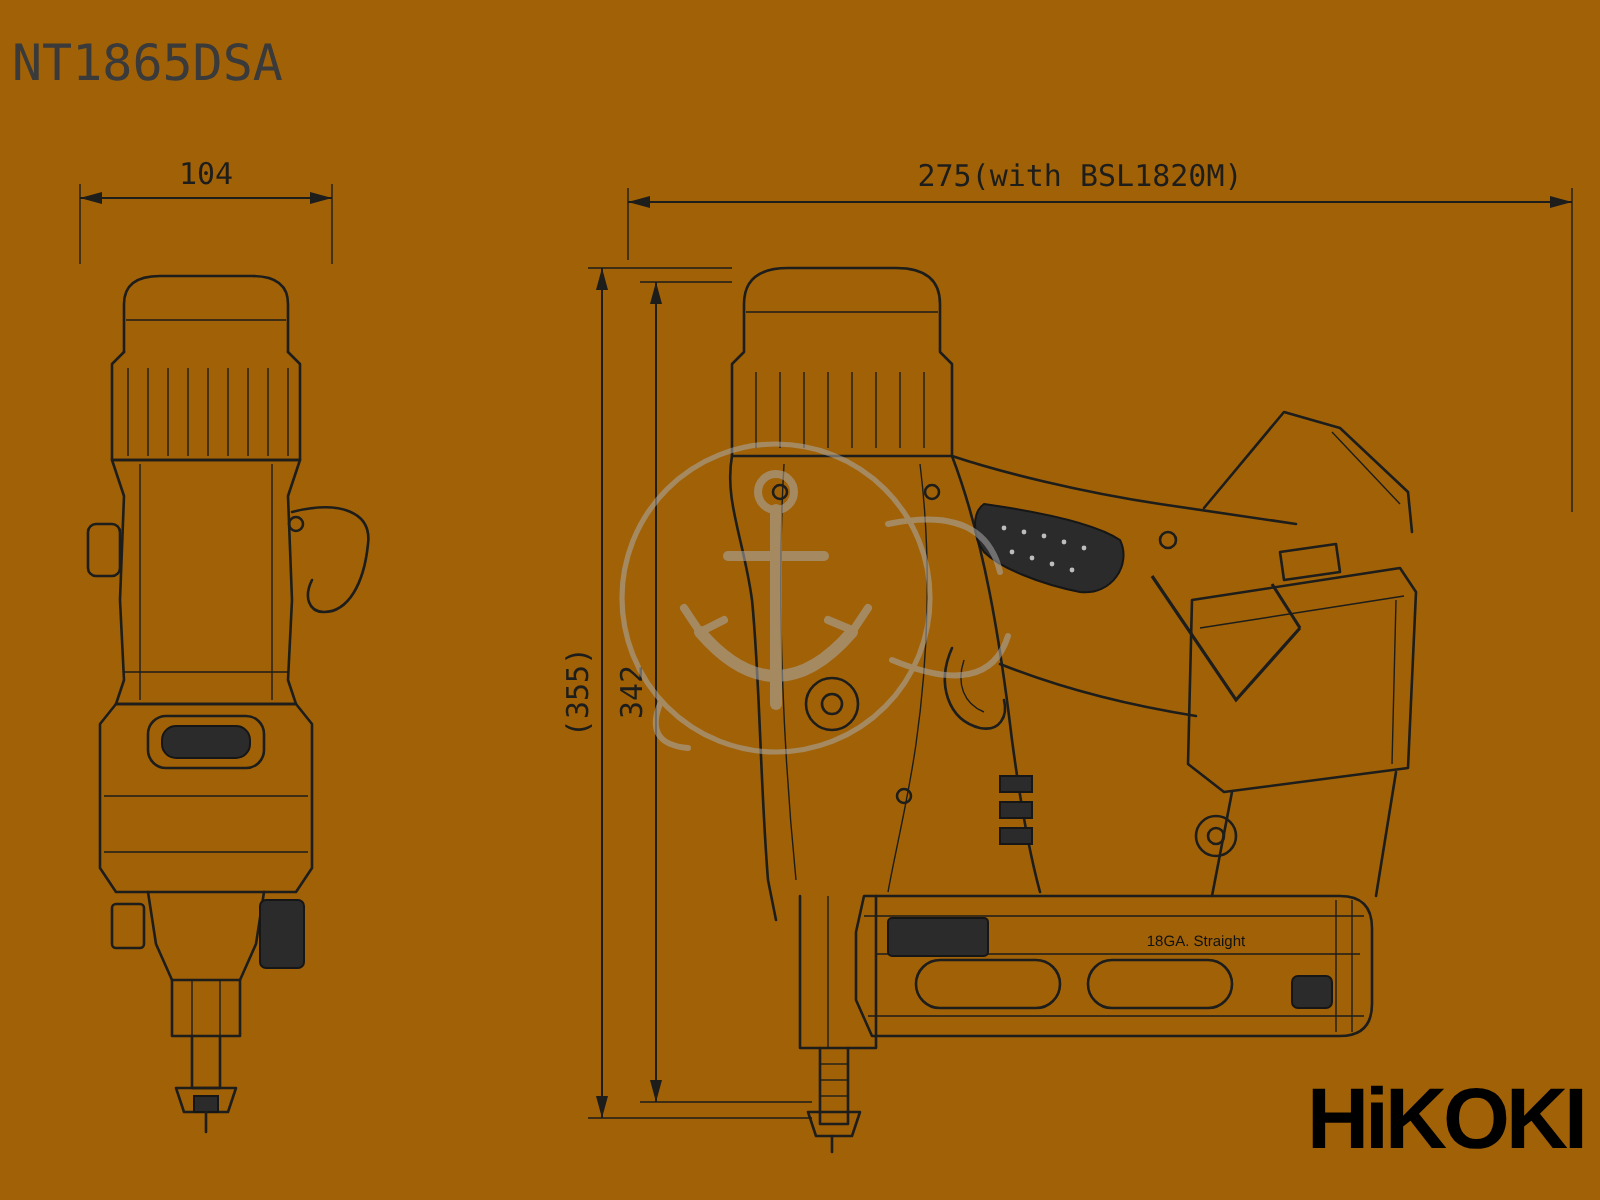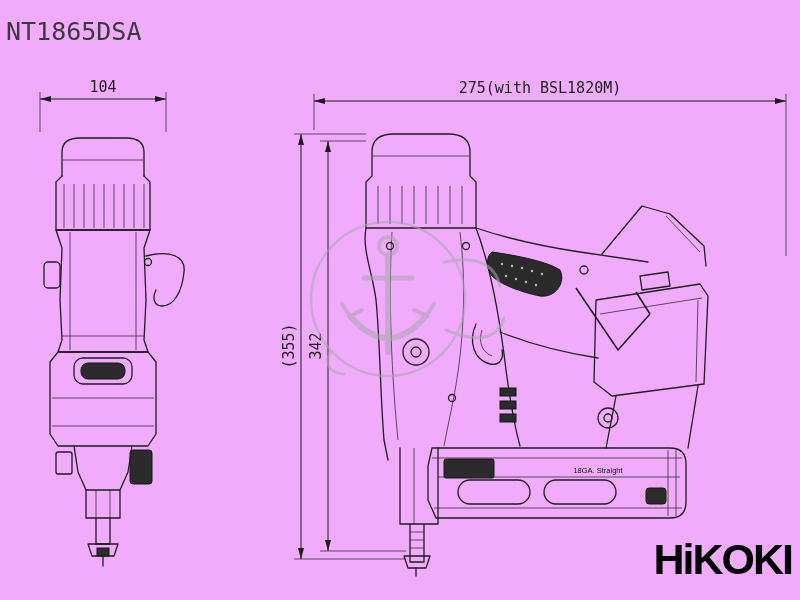--- a/index.html
+++ b/index.html
@@ -1,16 +1,16 @@
 <!DOCTYPE html>
 <html><head>
 <meta charset="utf-8">
 <style>
   html,body { margin:0; padding:0; background:#ffffff; }
-  .page { position:relative; width:800px; height:600px; background:#f0abfc; overflow:hidden;
+  .page { position:relative; width:800px; height:600px; background:#a16207; overflow:hidden;
           font-family:"DejaVu Sans Mono", monospace; }
   svg { display:block; }
   .ln   { fill:none; stroke:#1d1d1b; stroke-width:1.3; stroke-linejoin:round; stroke-linecap:round; }
   .thin { fill:none; stroke:#1d1d1b; stroke-width:0.7; }
   .med  { fill:none; stroke:#1d1d1b; stroke-width:1.6; }
   .dk   { fill:#2b2b2b; stroke:#161616; stroke-width:1; }
   .dim  { fill:none; stroke:#1d1d1b; stroke-width:1; }
   .arr  { fill:#1d1d1b; stroke:none; }
   .dtxt { font-family:"DejaVu Sans Mono", monospace; font-size:15px; fill:#1d1d1b; }
   .ttl  { font-family:"DejaVu Sans Mono", monospace; font-size:25px; fill:#3a3a3a; }

